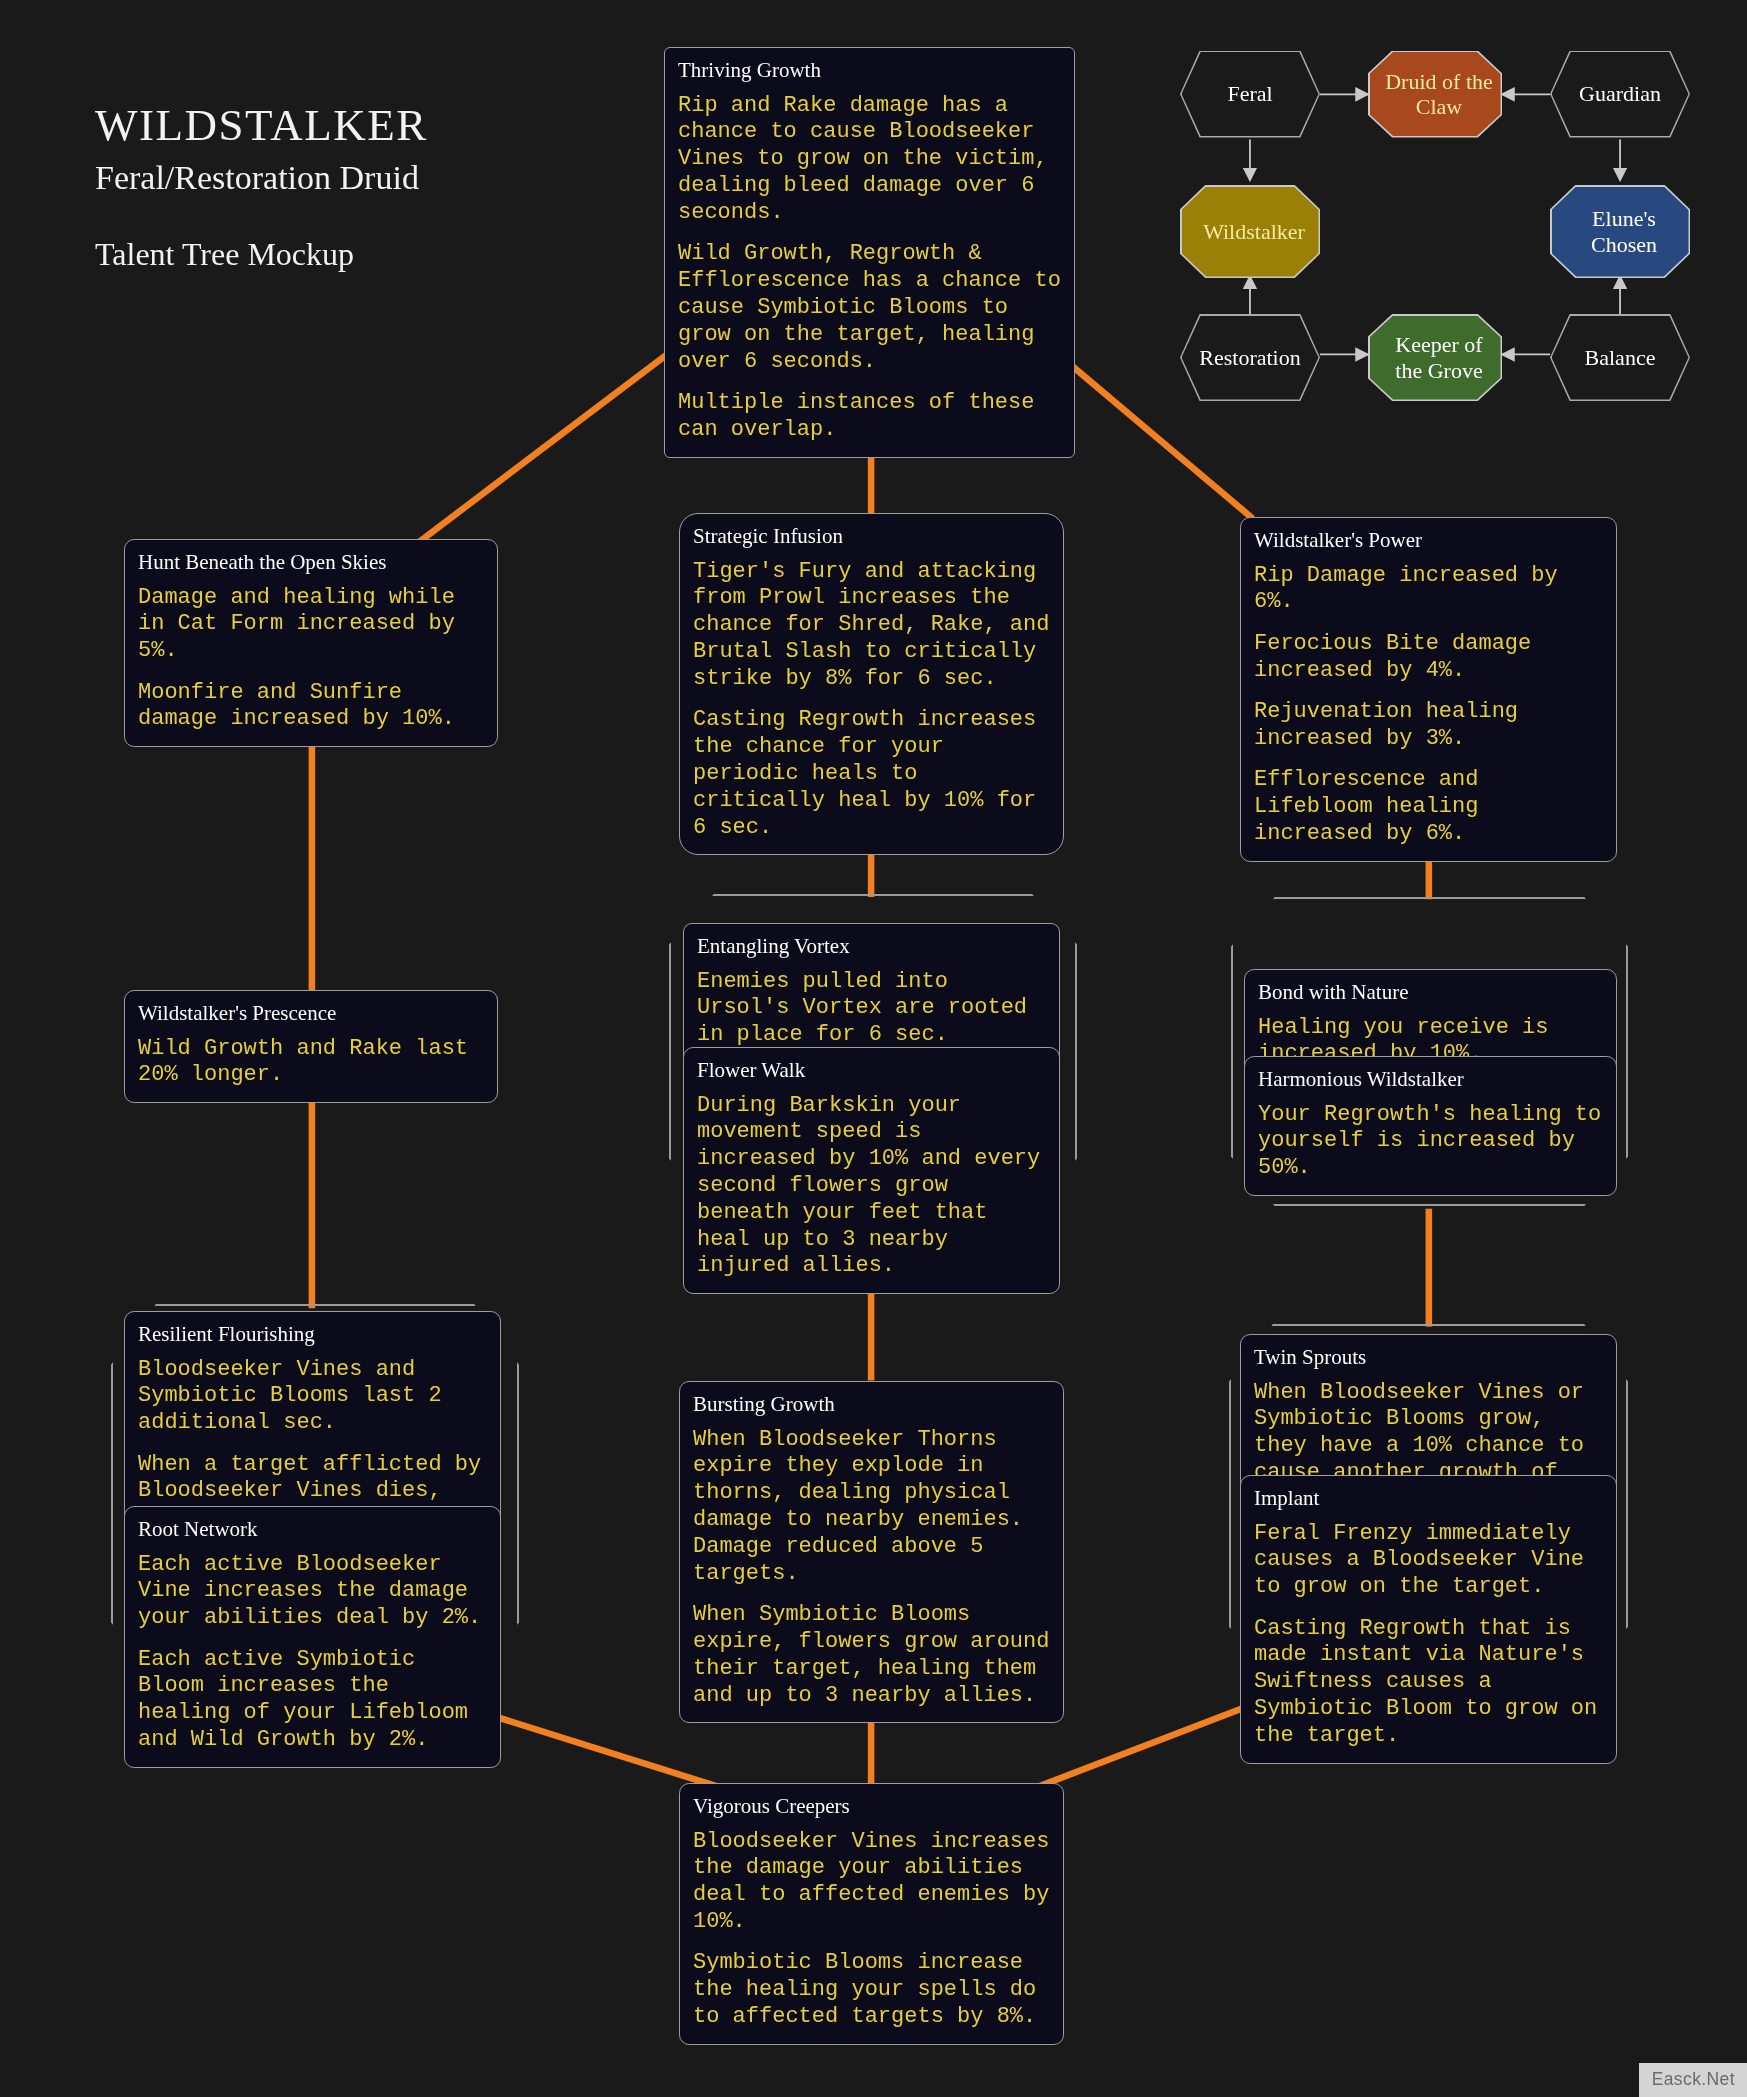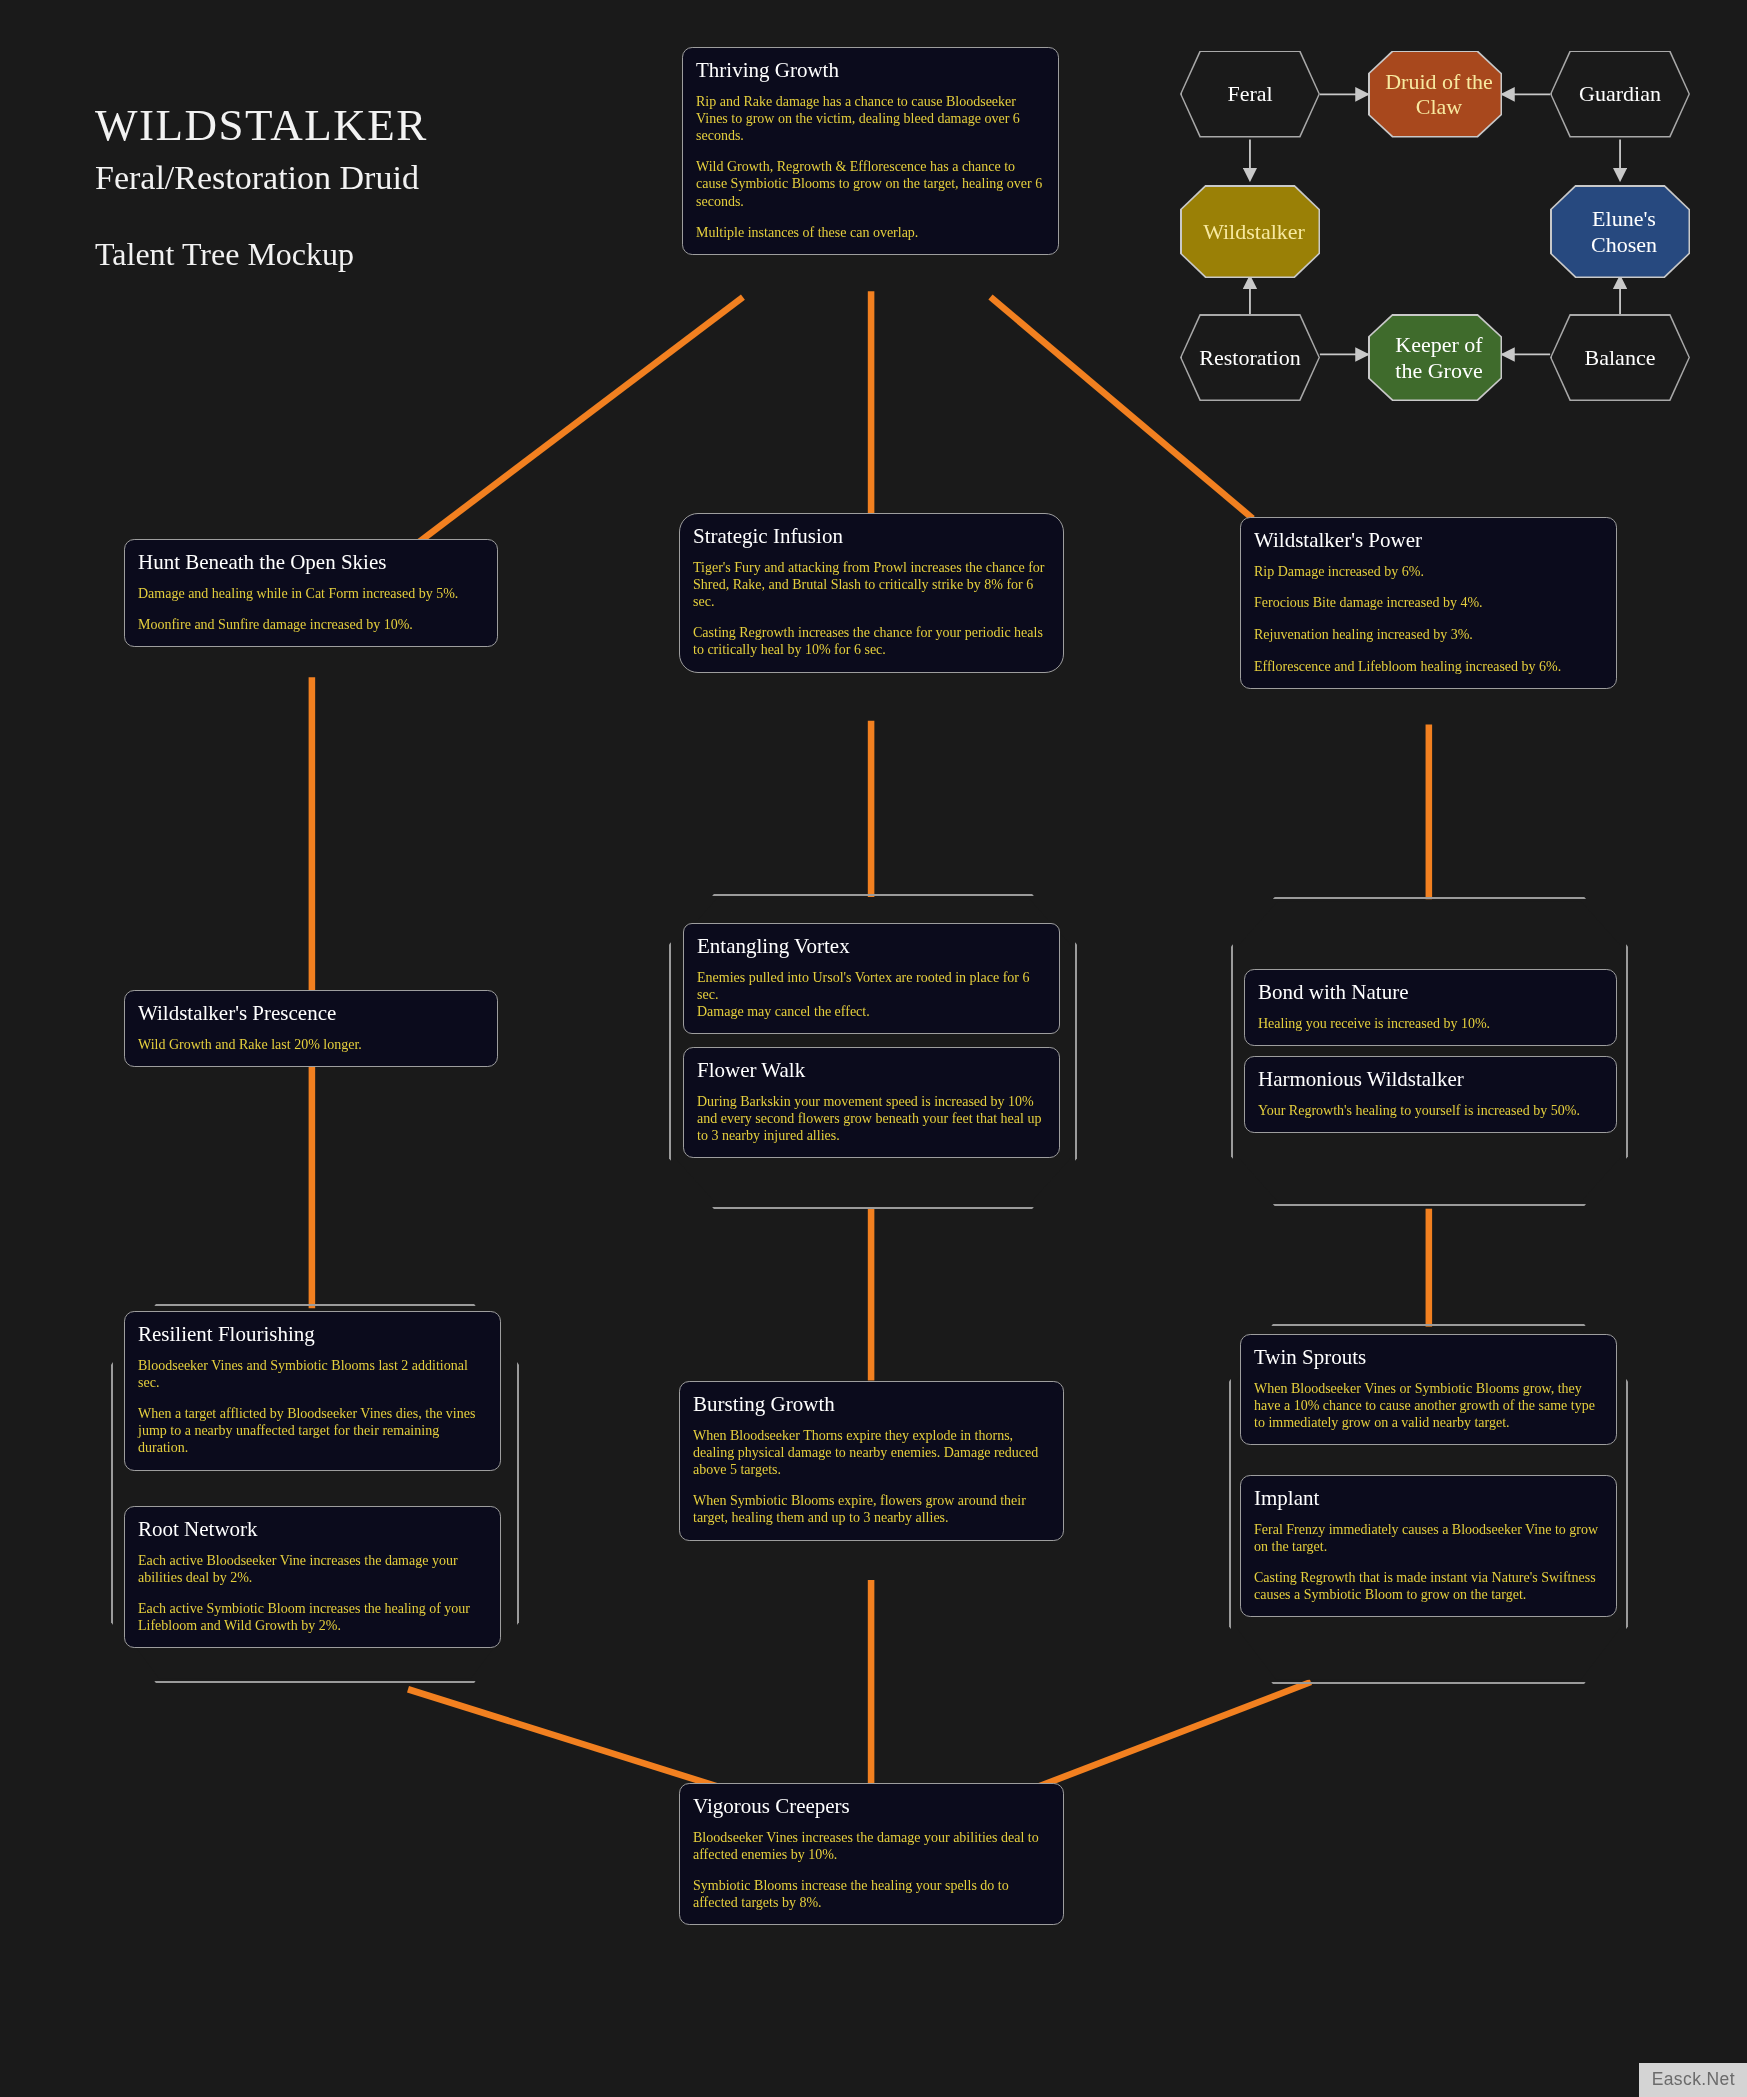--- a/index.html
+++ b/index.html
@@ -81,22 +81,22 @@
   .card-title {
     font-family: "Liberation Serif", serif;
     font-size: 21px;
     color: #ffffff;
     line-height: 1.15;
     margin-bottom: 10.2px;
     white-space: nowrap;
   }
   .card-body p {
     margin: 0 0 14.6px 0;
-    font-family: Liberation Serif, serif;
-    font-size: 14px;
+    font-family: Liberation Mono, monospace;
+    font-size: 22px;
     line-height: 1.22;
     color: #e5cf3d;
   }
   .card-body p:last-child { margin-bottom: 0; }
   .card-body.tight p { margin-bottom: 0; }
 
   
   #hero-tree { position: absolute; left: 1180px; top: 36px; width: 510px; height: 379px; }
   .hexnode, .octnode {
     position: absolute;
@@ -191,21 +191,21 @@
   <div class="octa-frame" style="left:1231px; top:897px; width:397px; height:309px;">
     <div class="octa-inner"></div>
   </div>
   <div class="octa-frame" style="left:111px; top:1304px; width:408px; height:379px;">
     <div class="octa-inner"></div>
   </div>
   <div class="octa-frame" style="left:1229px; top:1324px; width:399px; height:360px;">
     <div class="octa-inner"></div>
   </div>
 
-  <div class="card" style="left:682px; top:47px; width:377px;">
+  <div class="card" style="left:664px; top:47px; width:411px;border-radius:6px;">
     <div class="card-title">Thriving Growth</div>
     <div class="card-body">
         <p>Rip and Rake damage has a chance to cause Bloodseeker Vines to grow on the victim, dealing bleed damage over 6 seconds.</p>
         <p>Wild Growth, Regrowth &amp; Efflorescence has a chance to cause Symbiotic Blooms to grow on the target, healing over 6 seconds.</p>
         <p>Multiple instances of these can overlap.</p>
       </div>
   </div>
 
   <div class="card" style="left:124px; top:539px; width:374px;">
     <div class="card-title">Hunt Beneath the Open Skies</div>

